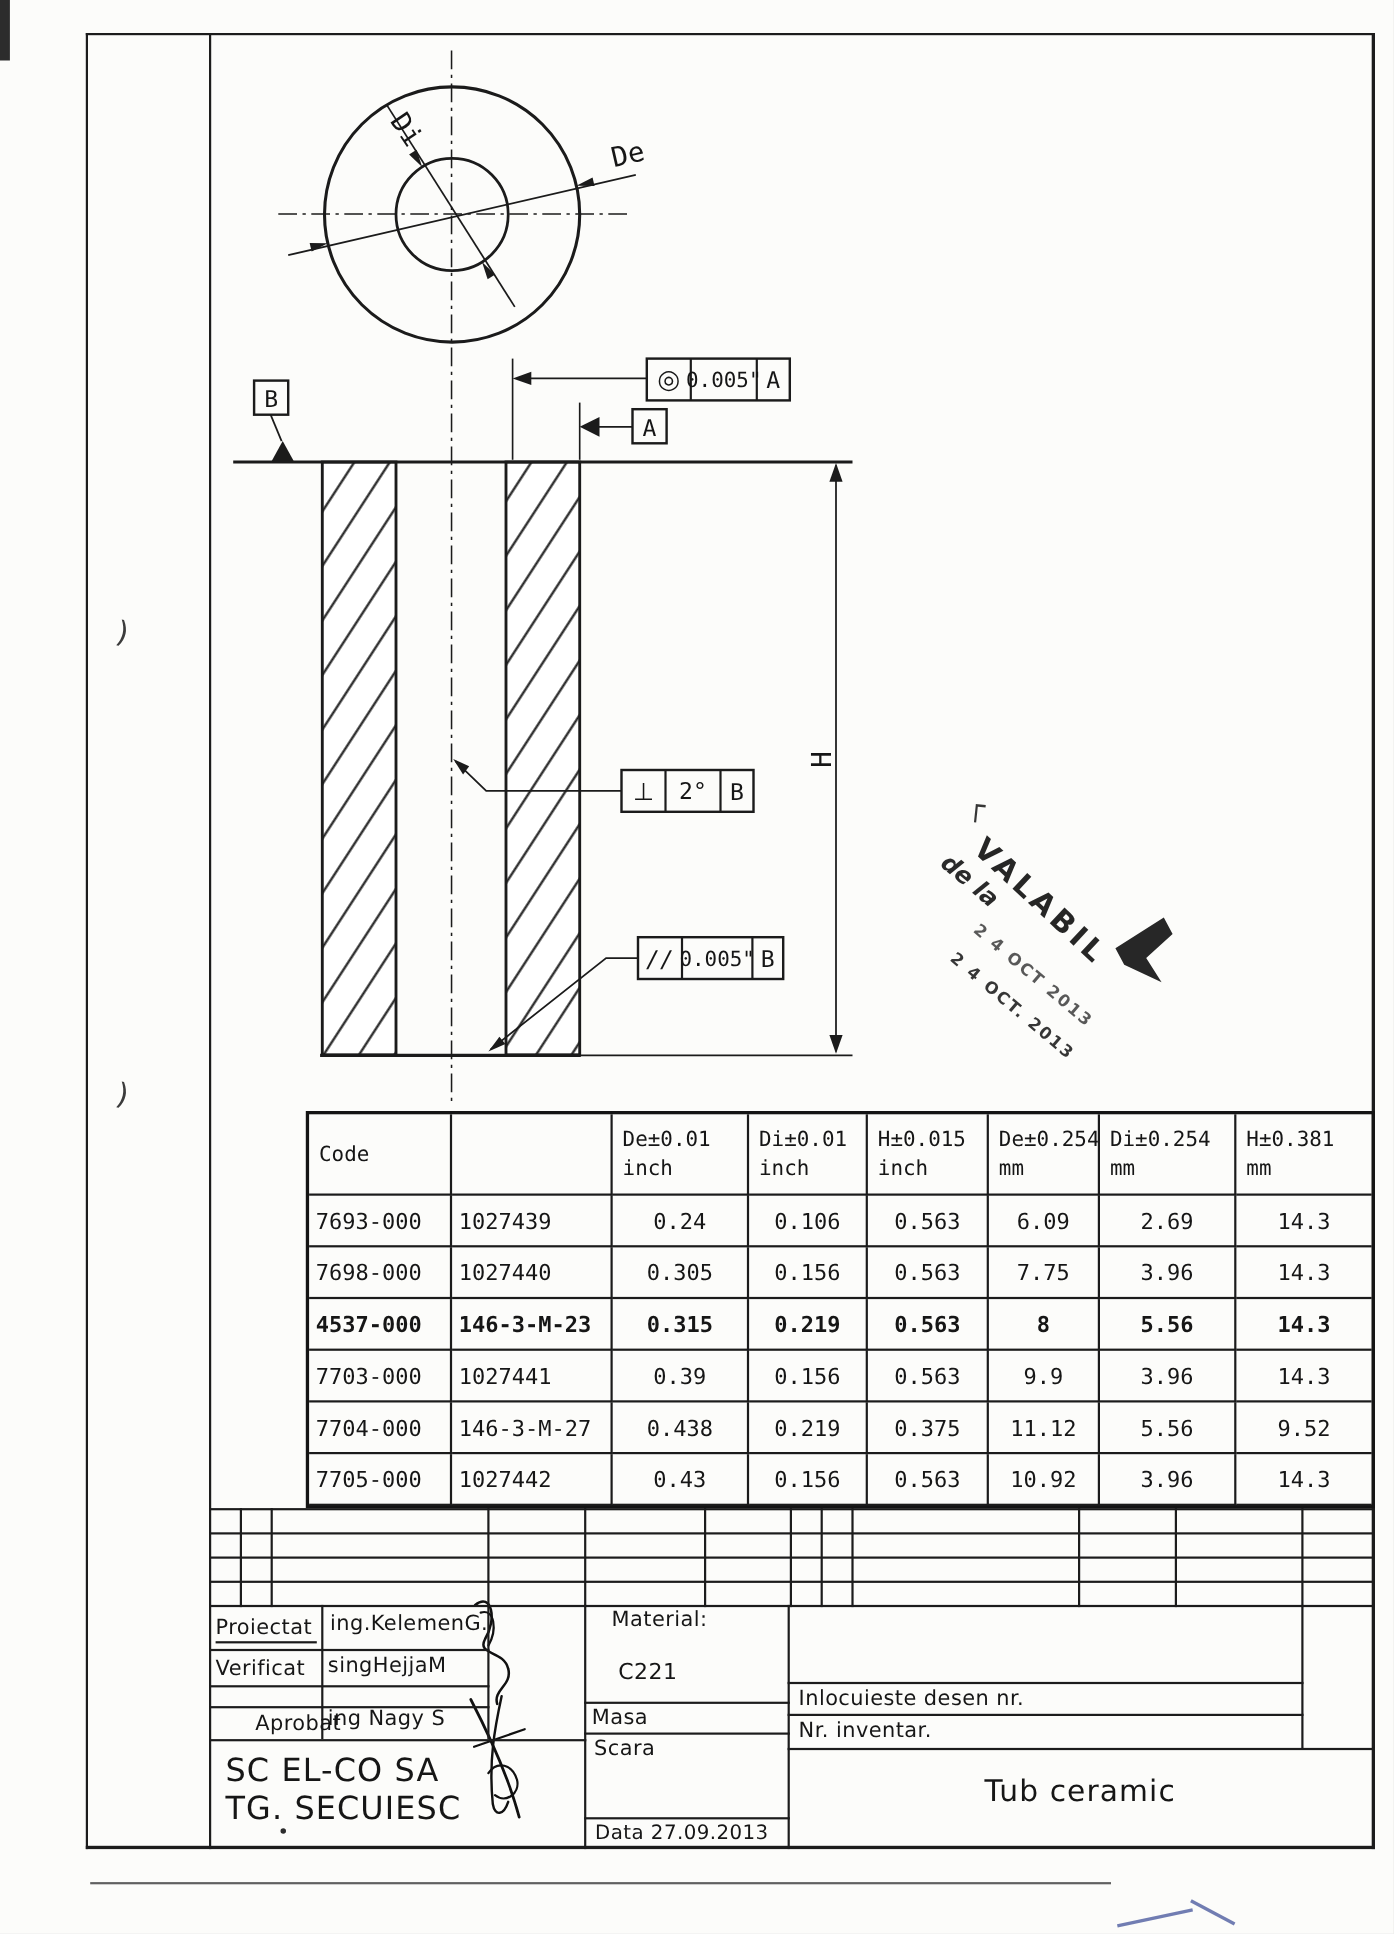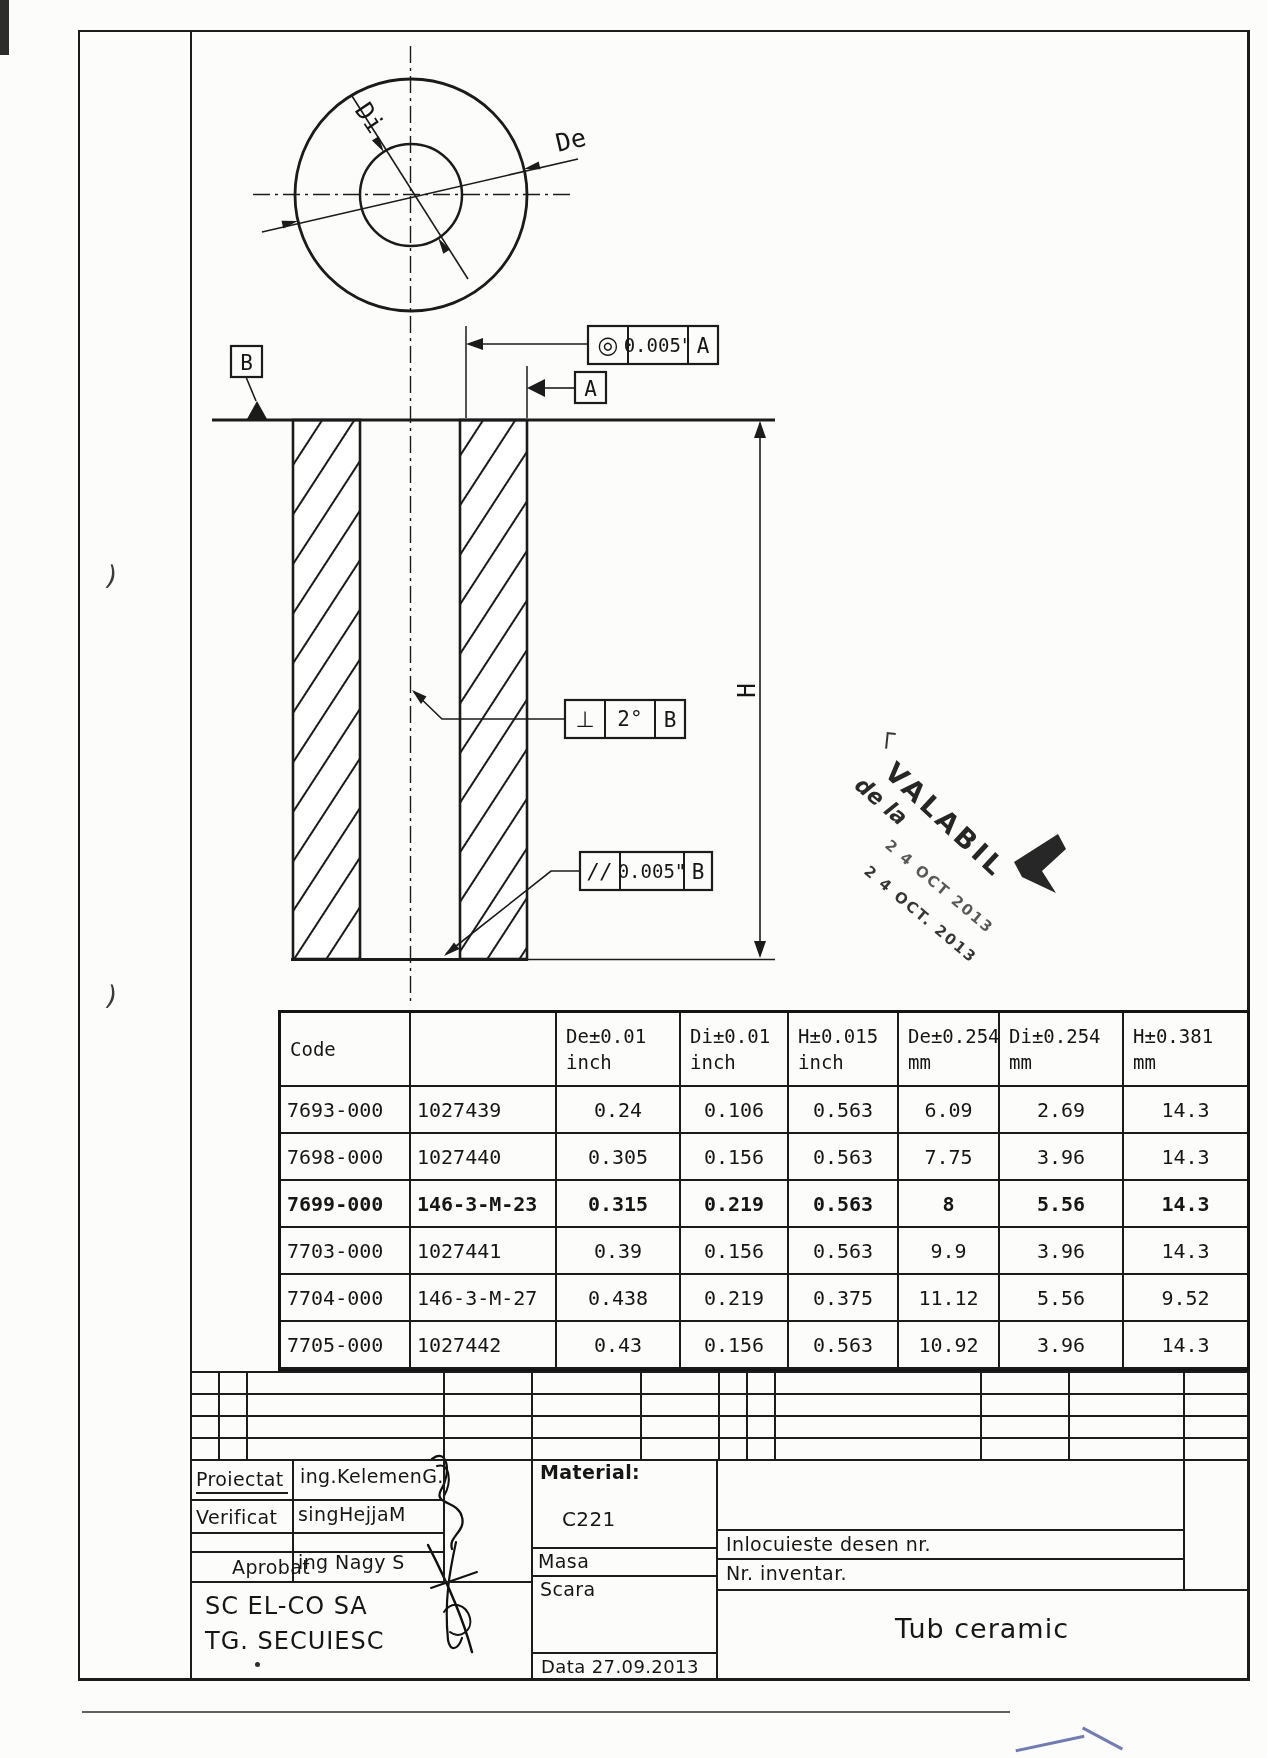--- a/index.html
+++ b/index.html
@@ -18,21 +18,21 @@
   .dtable>div{border-right:2px solid #1b1b1b;border-bottom:2px solid #1b1b1b;
           box-sizing:border-box;display:flex;align-items:center;justify-content:center;
           white-space:nowrap;overflow:hidden;}
   .dtable>div:nth-child(8n){border-right:none;justify-content:center;}
   .hcell{flex-direction:column;align-items:flex-start !important;justify-content:center;
          padding-left:9px;font-size:19px;line-height:26px;}
   .txt{justify-content:flex-start !important;padding-left:6px;}
   .b{font-weight:bold;}
   
   .tbt{position:absolute;font-size:19px;letter-spacing:.4px;white-space:nowrap;}
-  .company{font-size:24px;letter-spacing:1px;}
+  .company{font-size:29px;letter-spacing:1px;}
   .parttitle{position:absolute;left:716px;top:1613px;width:532px;text-align:center;
              font-size:27px;letter-spacing:1px;}
   
   .stamp{position:absolute;color:#141414;white-space:nowrap;}
   .artifact{position:absolute;background:#2c2c2c;}
   .bluemark{position:absolute;background:#49589e;opacity:.78;}
   .curl{position:absolute;color:#3b3b3b;font-size:27px;}
 </style>
 </head>
 <body>
@@ -203,21 +203,21 @@
 
     <div class="txt">7698-000</div>
     <div class="txt">1027440</div>
     <div>0.305</div>
     <div>0.156</div>
     <div>0.563</div>
     <div>7.75</div>
     <div>3.96</div>
     <div>14.3</div>
 
-    <div class="txt b">7699-000</div>
+    <div class="txt b">4537-000</div>
     <div class="txt b">146-3-M-23</div>
     <div class="b">0.315</div>
     <div class="b">0.219</div>
     <div class="b">0.563</div>
     <div class="b">8</div>
     <div class="b">5.56</div>
     <div class="b">14.3</div>
 
     <div class="txt">7703-000</div>
     <div class="txt">1027441</div>
@@ -283,21 +283,21 @@
     <div class="hline" style="left:716px;top:1558px;width:469px;height:2px;"></div>
     <div class="hline" style="left:716px;top:1589px;width:534px;height:2px;"></div>
   </div>
 
   <div class="tbt" style="left:196px;top:1468px;border-bottom:2px solid #1b1b1b;padding:0 4px 2px 0;">Proiectat</div>
   <div class="tbt" style="left:300px;top:1465px;">ing.KelemenG.</div>
   <div class="tbt" style="left:196px;top:1506px;">Verificat</div>
   <div class="tbt" style="left:298px;top:1503px;">singHejjaM</div>
   <div class="tbt" style="left:196px;top:1556px;margin-left:36px;">Aprobat</div>
   <div class="tbt" style="left:298px;top:1551px;">ing Nagy S</div>
-  <div class="tbt" style="left:540px;top:1461px;font-weight:bold;">Material:</div>
+  <div class="tbt" style="left:556px;top:1461px;">Material:</div>
   <div class="tbt" style="left:562px;top:1487px;font-size:20px;margin-top:20px;">C221</div>
   <div class="tbt" style="left:538px;top:1550px;">Masa</div>
   <div class="tbt" style="left:540px;top:1578px;">Scara</div>
   <div class="tbt" style="left:541px;top:1656px;font-size:18px;">Data 27.09.2013</div>
   <div class="tbt company" style="left:205px;top:1592px;">SC EL-CO SA</div>
   <div class="tbt company" style="left:205px;top:1627px;">TG. SECUIESC</div>
   <div class="tbt" style="left:726px;top:1533px;">Inlocuieste desen nr.</div>
   <div class="tbt" style="left:726px;top:1562px;">Nr. inventar.</div>
   <div class="parttitle">Tub ceramic</div>
 

